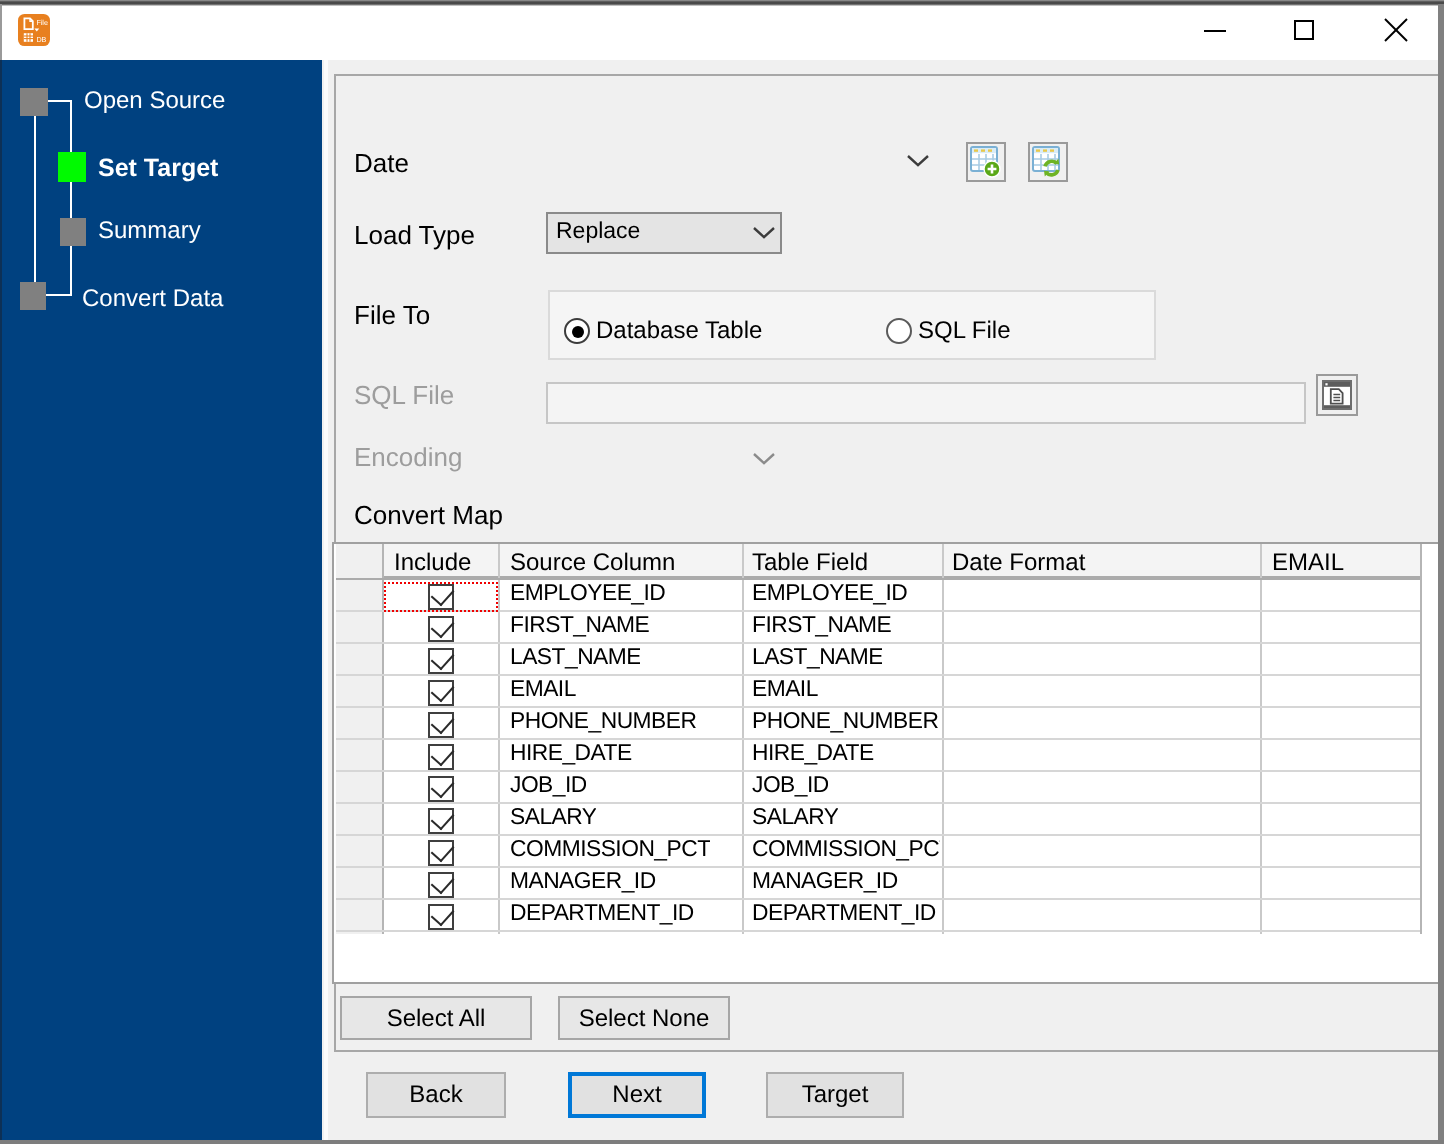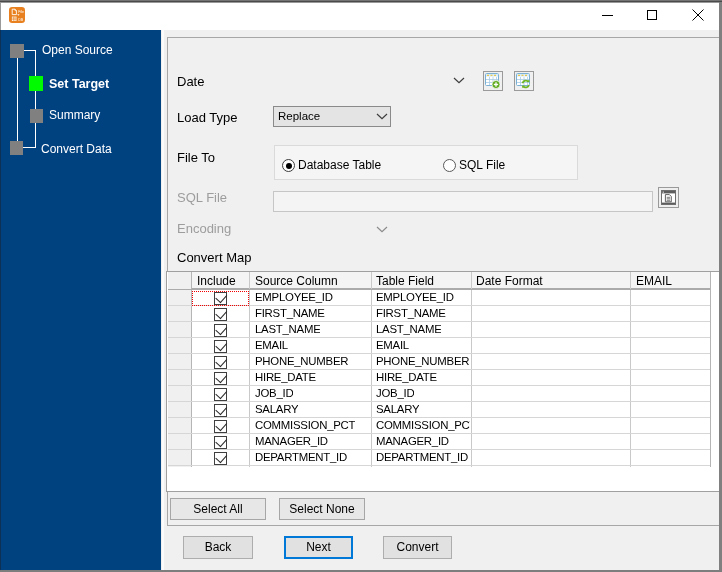--- a/index.html
+++ b/index.html
@@ -221,19 +221,19 @@
   <div class="cell" style="left:255px; top:433px;">MANAGER_ID</div>
   <div class="cell" style="left:376px; top:433px;">MANAGER_ID</div>
   <div class="cell" style="left:255px; top:449px;">DEPARTMENT_ID</div>
   <div class="cell" style="left:376px; top:449px; width:94px;">DEPARTMENT_ID</div>
 
   <div class="btn" style="left:279px; top:498px; width:86px; height:22px; line-height:20px; background:#e7e7e7; border-color:#a6a6a6;">Select None</div>
   <div class="btn" style="left:170px; top:498px; width:96px; height:22px; line-height:20px; background:#e7e7e7; border-color:#a6a6a6;">Select All</div>
 
   <div class="btn" style="left:183px; top:536px; width:70px; height:23px; line-height:21px;">Back</div>
   <div class="btn" style="left:284px; top:536px; width:69px; height:23px; line-height:19px; border:2px solid #0078d7;">Next</div>
-  <div class="btn" style="left:383px; top:536px; width:69px; height:23px; line-height:21px;">Convert</div>
+  <div class="btn" style="left:383px; top:536px; width:69px; height:23px; line-height:21px;">Target</div>
 
   <div id="b-top" class="abs"></div>
   <div id="b-left" class="abs"></div>
   <div id="b-right" class="abs"></div>
   <div id="b-bottom" class="abs"></div>
 </div>
 
 </body></html>

